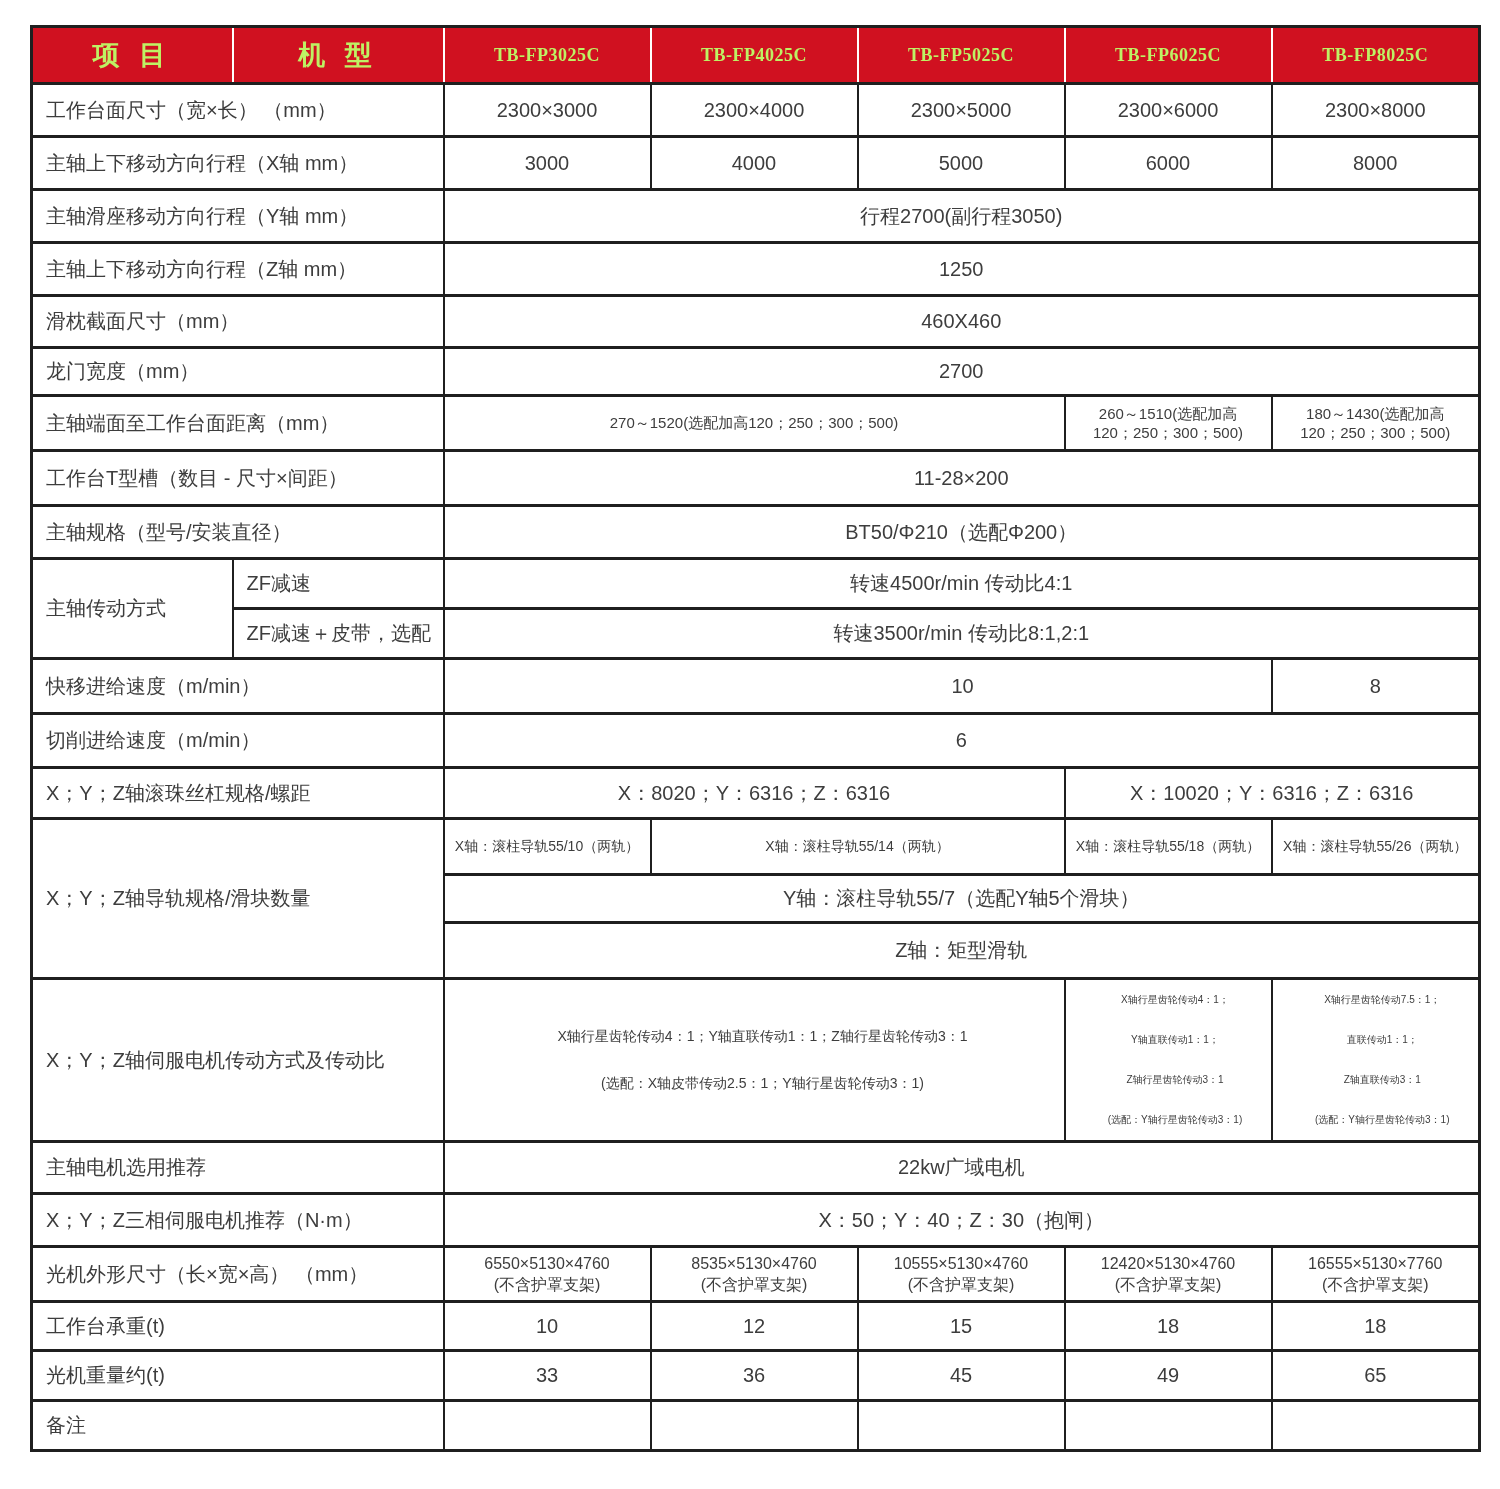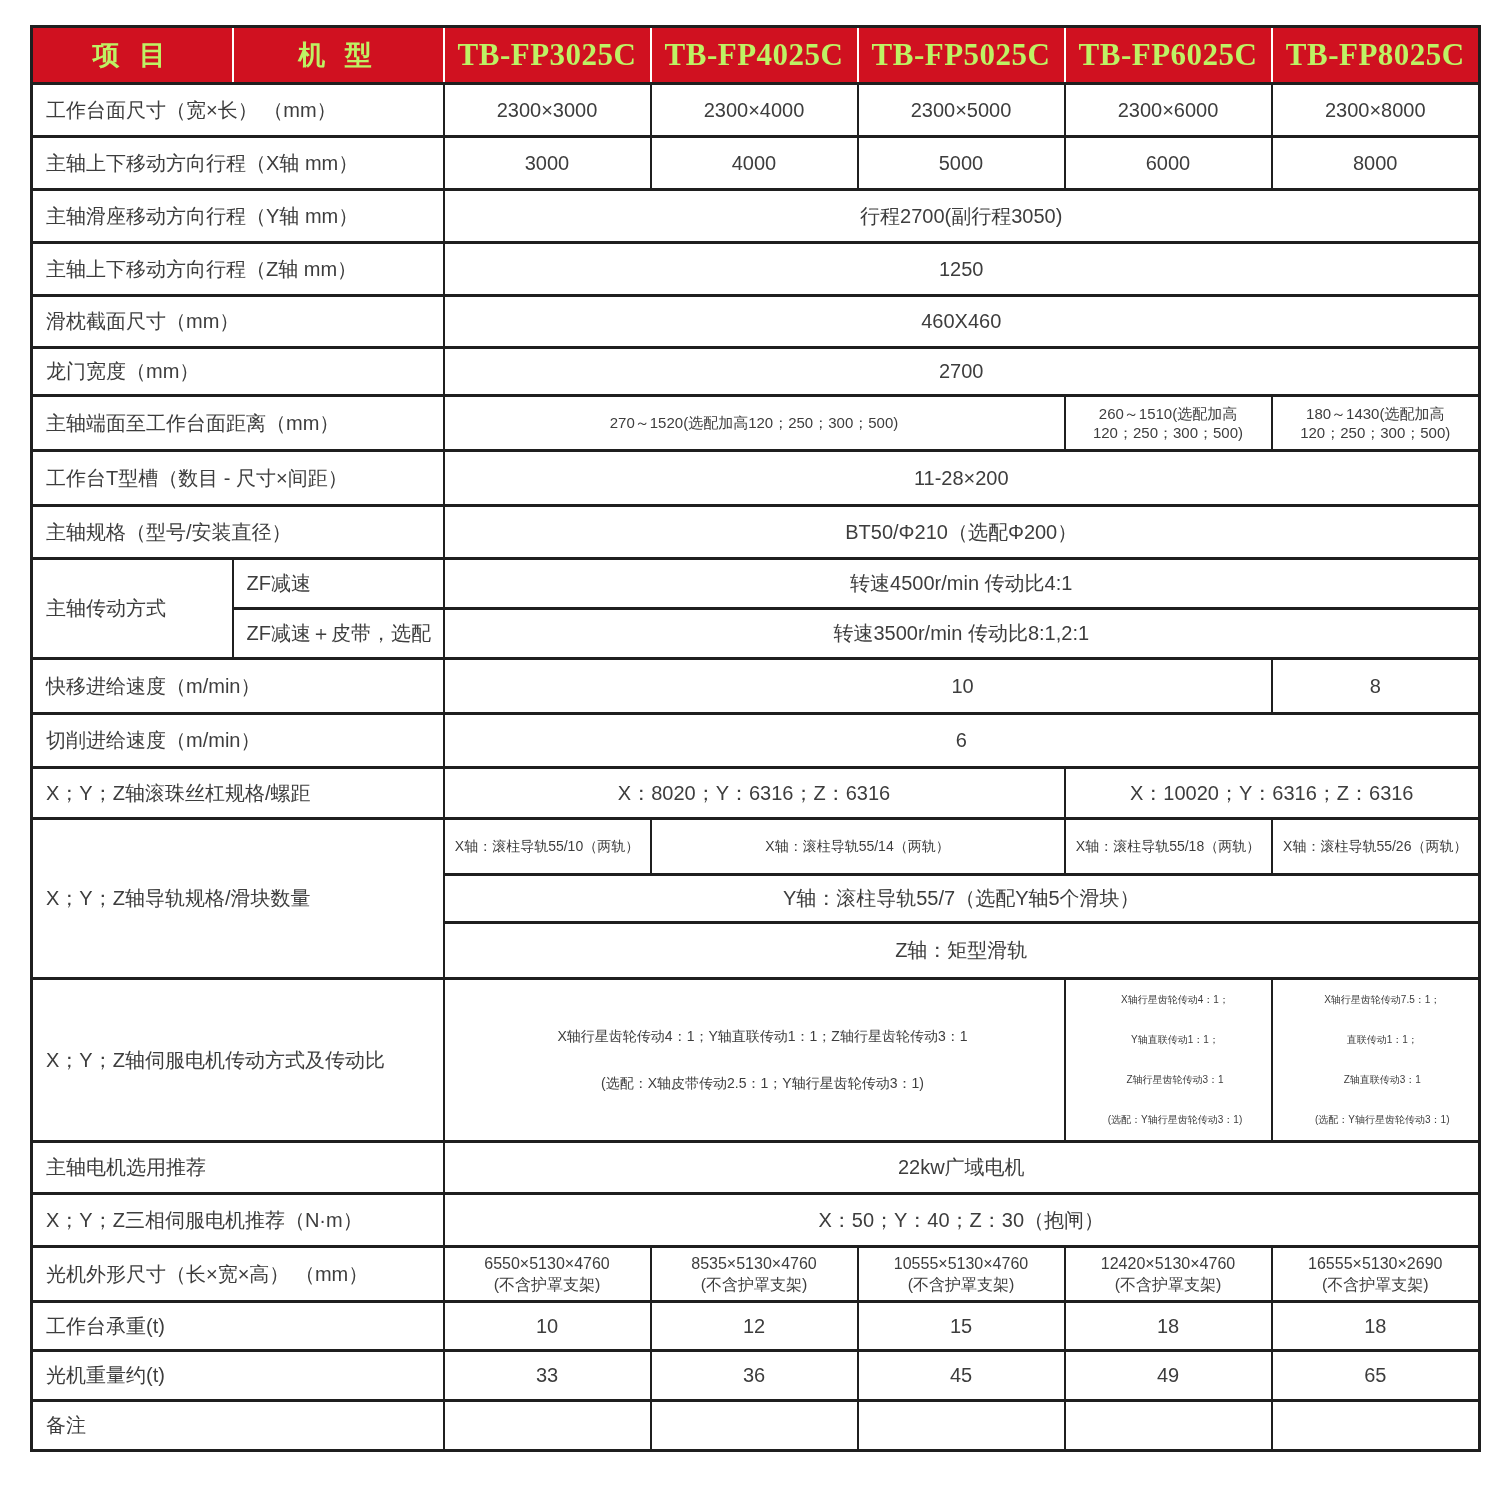--- a/index.html
+++ b/index.html
@@ -30,21 +30,21 @@
   th{
     background:var(--red);
     color:#bef264;
     border-left:2px solid #ffffff;
     border-right:2px solid #ffffff;
     font-weight:bold;
   }
   th.cjk{font-size:27px;letter-spacing:6px;}
   th.model{
     font-family:"Liberation Serif","DejaVu Serif",serif;
-    font-size:31px;
+    font-size:18px;
     letter-spacing:0.5px;
   }
   td.lbl{
     text-align:left;
     padding-left:13px;
     font-size:20px;
   }
   td.val{text-align:center;font-size:20px;}
   td.small{font-size:15px;line-height:1.3;}
   td.mid{font-size:16px;line-height:1.32;border-radius:27px;}
@@ -231,21 +231,21 @@
     </td>
     <td class="val mid">
       <div>10555×5130×4760</div>
       <div>(不含护罩支架)</div>
     </td>
     <td class="val mid">
       <div>12420×5130×4760</div>
       <div>(不含护罩支架)</div>
     </td>
     <td class="val mid">
-      <div>16555×5130×2690</div>
+      <div>16555×5130×7760</div>
       <div>(不含护罩支架)</div>
     </td>
   </tr>
 
   <tr class="h49">
     <td class="lbl" colspan="2">工作台承重(t)</td>
     <td class="val">10</td>
     <td class="val">12</td>
     <td class="val">15</td>
     <td class="val">18</td>

